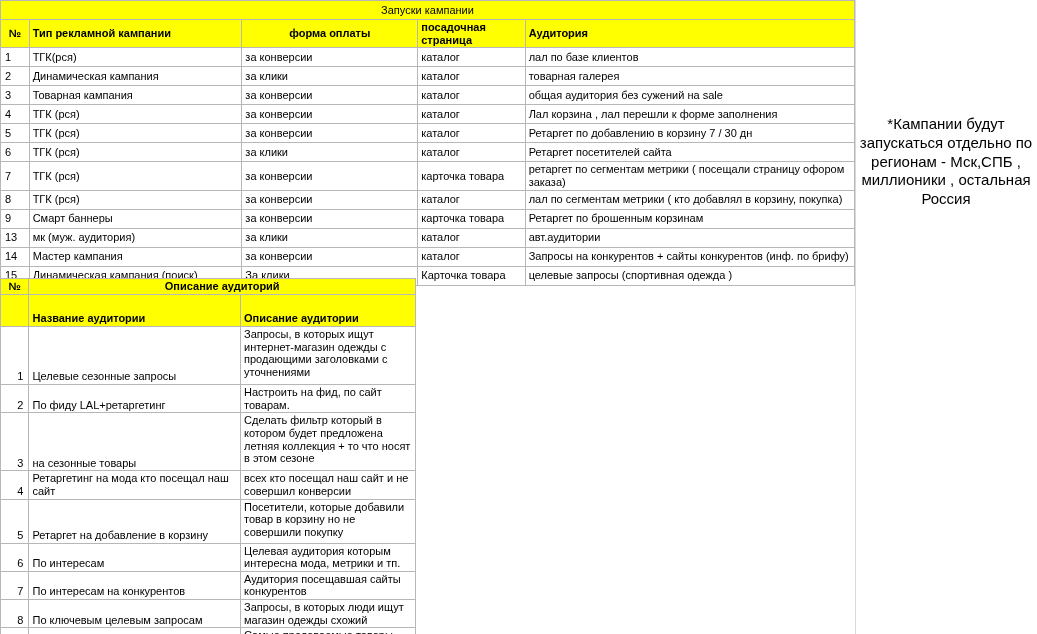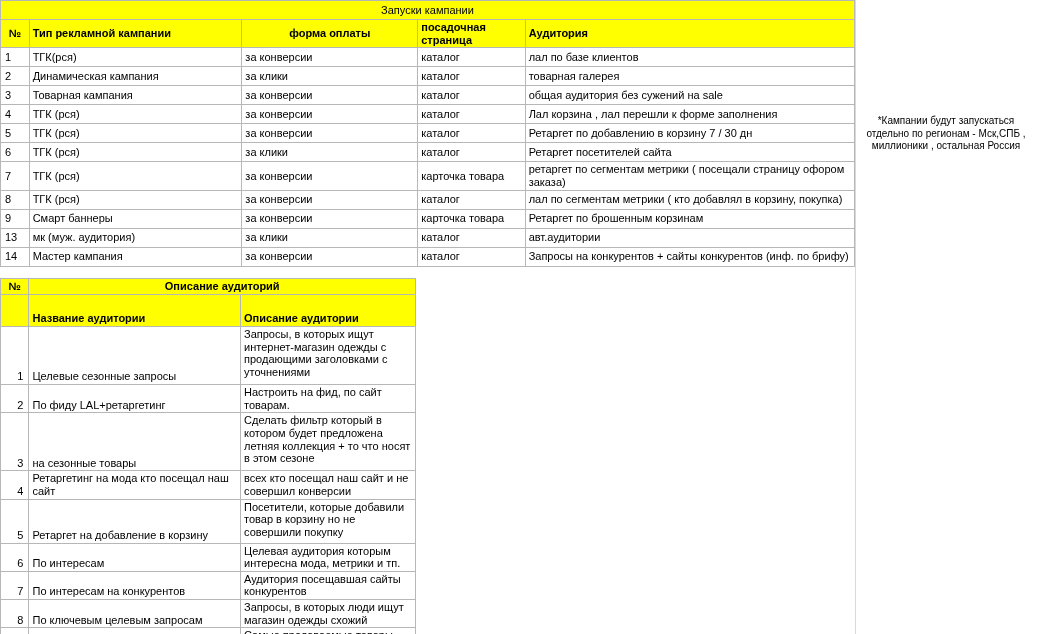--- a/index.html
+++ b/index.html
@@ -63,21 +63,21 @@
   .a-desc { width: 172px; }
 
   .t2 td { vertical-align: bottom; }
   .t2 td.desc { vertical-align: top; margin-top: 38px; }
 
   .note {
     position: absolute;
     left: 857px;
     top: 115px;
     width: 178px;
-    font-size: 10px;
+    font-size: 15px;
     line-height: 1.25;
     text-align: center;
   }
 
   
   .grid-right {
     position: absolute;
     left: 855px;
     top: 0;
     width: 182px;
@@ -180,20 +180,27 @@
         <td>за клики</td>
         <td>каталог</td>
         <td>авт.аудитории</td>
       </tr>
       <tr>
         <td class="num">14</td>
         <td>Мастер кампания</td>
         <td>за конверсии</td>
         <td>каталог</td>
         <td>Запросы на конкурентов + сайты конкурентов (инф. по брифу)</td>
+      </tr>
+      <tr>
+        <td class="num">15</td>
+        <td>Динамическая кампания (поиск)</td>
+        <td>За клики</td>
+        <td>Карточка товара</td>
+        <td>целевые запросы (спортивная одежда )</td>
       </tr>
     </tbody>
   </table>
 
   <table class="t2">
     <colgroup>
       <col class="a-num">
         <col class="a-name">
         <col class="a-desc">
     </colgroup>

